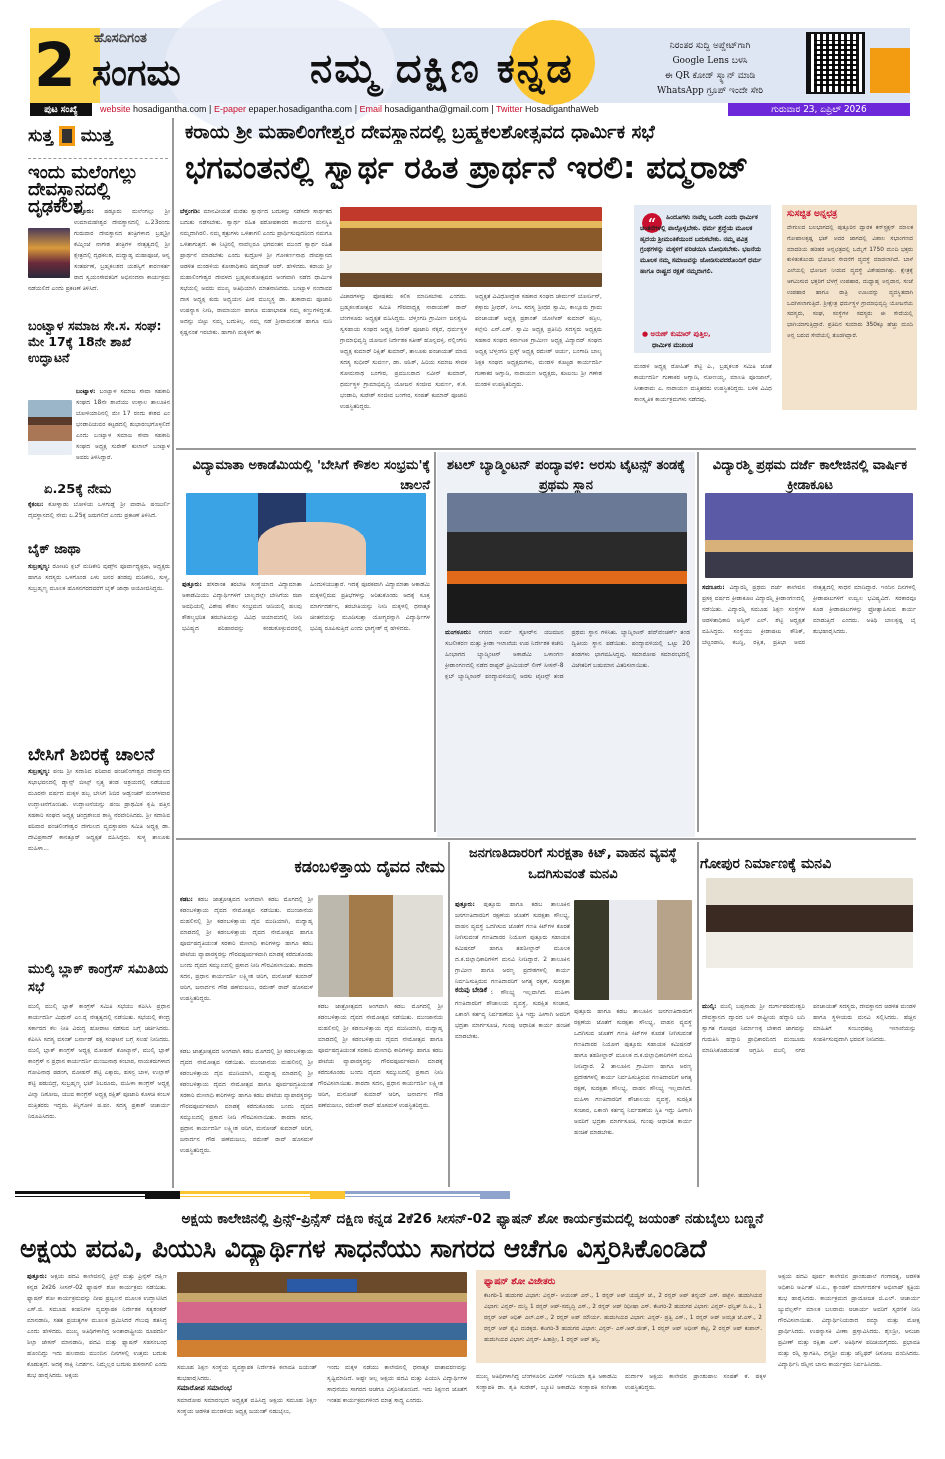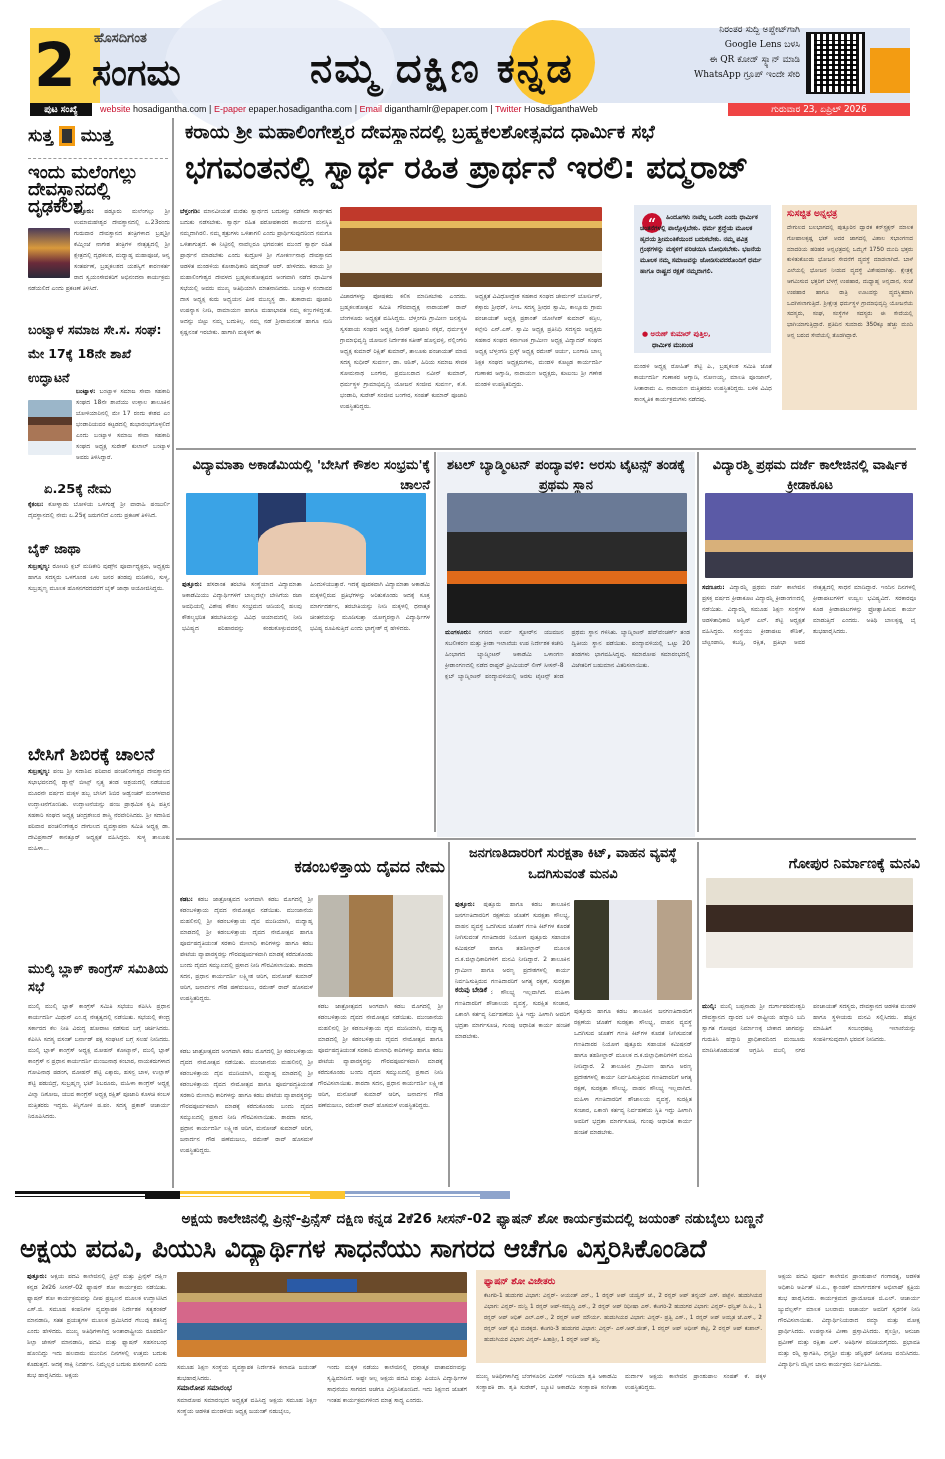--- a/index.html
+++ b/index.html
@@ -8,29 +8,29 @@
 .abs{position:absolute}
 
 #mast{left:30px;top:28px;width:880px;height:75px;background:#dfe6f3}
 #mast-yellow{left:30px;top:28px;width:70px;height:75px;background:#fcd34d}
 #mast-circle{left:510px;top:20px;width:85px;height:85px;border-radius:50%;background:#fbc531}
 #mast-circle2{left:165px;top:-10px;width:230px;height:150px;border-radius:50%;background:#e8edf7;opacity:.8}
 #page-num{left:34px;top:28px;font:bold 60px/75px "DejaVu Sans",sans-serif;color:#111}
 #brand-small{left:94px;top:30px;font:bold 13px "DejaVu Sans",sans-serif;color:#404040}
 #brand-big{left:92px;top:48px;font:bold 36px/50px "DejaVu Sans",sans-serif;color:#111}
 #section-title{left:310px;top:40px;font:bold 40px/56px "DejaVu Serif",serif;color:#111;letter-spacing:2px}
-#qr-text{left:620px;top:22px;width:180px;text-align:right;font:9px/15px "DejaVu Serif",serif;color:#111}
+#qr-text{left:620px;top:38px;width:180px;text-align:center;font:9px/15px "DejaVu Serif",serif;color:#111}
 #qr{left:808px;top:34px;width:55px;height:58px;background:
  repeating-linear-gradient(90deg,#111 0 3px,#fff 3px 6px),#fff;outline:2px solid #111}
 #qr::before{content:"";position:absolute;inset:6px;background:repeating-linear-gradient(0deg,#111 0 2px,#fff 2px 5px);mix-blend-mode:multiply}
 #orange-block{left:870px;top:48px;width:40px;height:45px;background:#f39c12}
 #ib-label{left:30px;top:103px;width:62px;height:13px;background:#111;color:#fff;font:bold 9px/13px "DejaVu Sans",sans-serif;text-align:center}
 #ib-links{left:100px;top:103px;font:9px/13px "Liberation Sans",sans-serif;color:#111;white-space:nowrap}
 #ib-links .r{color:#c8102e}
-#ib-date{left:728px;top:103px;width:182px;height:13px;background:#ef4444;color:#fff;font:9px/13px "DejaVu Sans",sans-serif;text-align:center}
+#ib-date{left:728px;top:103px;width:182px;height:13px;background:#6d28d9;color:#fff;font:9px/13px "DejaVu Sans",sans-serif;text-align:center}
 
 .vrule{background:#999;width:2px}
 .hrule{background:#999;height:2px}
 
 .head{font-family:"DejaVu Sans",sans-serif;font-weight:bold;color:#111}
 .body{font:6px/11px "DejaVu Sans",sans-serif;color:#333;text-align:justify;overflow:hidden}
 .body b{color:#111}
 .photo{overflow:hidden;border-radius:1px}
 .dotline{border-bottom:1px dashed #999}
 
@@ -65,21 +65,21 @@
 
 <div class="abs" id="ib-label">ಪುಟ ಸಂಖ್ಯೆ</div>
 <div class="abs" id="ib-links">
   <span class="r">website</span>
   <span>hosadigantha.com</span>
   <span>|</span>
   <span class="r">E-paper</span>
   <span>epaper.hosadigantha.com</span>
   <span>|</span>
   <span class="r">Email</span>
-  <span>diganthamlr@epaper.com</span>
+  <span>hosadigantha@gmail.com</span>
   <span>|</span>
   <span class="r">Twitter</span>
   <span>HosadiganthaWeb</span>
 </div>
 <div class="abs" id="ib-date">ಗುರುವಾರ 23, ಏಪ್ರಿಲ್ 2026</div>
 
 <div class="abs vrule" style="left:172px;top:118px;height:1070px"></div>
 <div class="abs" style="left:28px;top:125px;font:bold 17px 'DejaVu Sans',sans-serif">
   <span>ಸುತ್ತ</span>
   <span style="display:inline-block;width:16px;height:20px;border:3px solid #f39c12;background:#333;vertical-align:middle"></span>
@@ -88,21 +88,21 @@
 <div class="abs dotline" style="left:28px;top:158px;width:140px"></div>
 
 <div class="abs head" style="left:28px;top:163px;width:142px;font-size:18px;line-height:17px">ಇಂದು ಮಲೆಂಗಲ್ಲು ದೇವಸ್ಥಾನದಲ್ಲಿ ದೃಢಕಲಶ</div>
 <div class="abs photo" style="left:28px;top:228px;width:42px;height:50px;background:linear-gradient(#4a3a5a,#d99a3c 40%,#6a2a3a 70%,#2a2a3a)"></div>
 <div class="abs body" style="left:28px;top:205px;width:142px;height:108px;text-indent:0">
   <b>ಪುತ್ತೂರು:</b>
   <span style="float:left;width:46px;height:50px;margin-top:22px"></span>
   <span>ಪಡ್ನೂರು ಮಲೆಂಗಲ್ಲು ಶ್ರೀ ಉಮಾಮಹೇಶ್ವರ ದೇವಸ್ಥಾನದಲ್ಲಿ ಏ.23ರಂದು ಗುರುವಾರ ದೇವಸ್ಥಾನದ ತಂತ್ರಿಗಳಾದ ಬ್ರಹ್ಮಶ್ರೀ ಕೆಮ್ಮಿಂಜೆ ನಾಗೇಶ ತಂತ್ರಿಗಳ ನೇತೃತ್ವದಲ್ಲಿ ಶ್ರೀ ಕ್ಷೇತ್ರದಲ್ಲಿ ದೃಢಕಲಶ, ಮಧ್ಯಾಹ್ನ ಮಹಾಪೂಜೆ, ಅನ್ನ ಸಂತರ್ಪಣೆ, ಬ್ರಹ್ಮಕಲಶದ ಯಶಸ್ವಿಗೆ ಕಾರಣಕರ್ತ ರಾದ ಸ್ವಯಂಸೇವಕರಿಗೆ ಅಭಿನಂದನಾ ಕಾರ್ಯಕ್ರಮ ನಡೆಯಲಿದೆ ಎಂದು ಪ್ರಕಟಣೆ ತಿಳಿಸಿದೆ.</span>
 </div>
 
-<div class="abs head" style="left:28px;top:318px;width:142px;font-size:12.5px;line-height:24px">ಬಂಟ್ವಾಳ ಸಮಾಜ ಸೇ.ಸ. ಸಂಘ: ಮೇ 17ಕ್ಕೆ 18ನೇ ಶಾಖೆ ಉದ್ಘಾಟನೆ</div>
+<div class="abs head" style="left:28px;top:318px;width:142px;font-size:12.5px;line-height:16px">ಬಂಟ್ವಾಳ ಸಮಾಜ ಸೇ.ಸ. ಸಂಘ: ಮೇ 17ಕ್ಕೆ 18ನೇ ಶಾಖೆ ಉದ್ಘಾಟನೆ</div>
 <div class="abs photo" style="left:28px;top:400px;width:44px;height:55px;background:linear-gradient(#9bb6c9 0 30%,#5a3a2a 30% 45%,#a97656 45% 75%,#e8eef4 75%)"></div>
 <div class="abs body" style="left:28px;top:385px;width:142px;height:95px">
   <b>ಬಂಟ್ವಾಳ:</b>
   <span style="float:left;width:48px;height:58px;margin-top:10px"></span>
   <span>ಬಂಟ್ವಾಳ ಸಮಾಜ ಸೇವಾ ಸಹಕಾರಿ ಸಂಘದ 18ನೇ ಶಾಖೆಯು ಉಳ್ಳಾಲ ತಾಲೂಕಿನ ಬೋಳಿಯಾರಿನಲ್ಲಿ ಮೇ 17 ರಂದು ಕೇಶವ ಎಂ ಭಂಡಾರಿಯವರ ಕಟ್ಟಡದಲ್ಲಿ ಶುಭಾರಂಭಗೊಳ್ಳಲಿದೆ ಎಂದು ಬಂಟ್ವಾಳ ಸಮಾಜ ಸೇವಾ ಸಹಕಾರಿ ಸಂಘದ ಅಧ್ಯಕ್ಷ ಸುರೇಶ್ ಕುಲಾಲ್ ಬಂಟ್ವಾಳ ಅವರು ತಿಳಿಸಿದ್ದಾರೆ.</span>
 </div>
 
 <div class="abs head" style="left:44px;top:480px;width:142px;font-size:13px;line-height:18px">ಏ.25ಕ್ಕೆ ನೇಮ</div>
 <div class="abs body" style="left:28px;top:498px;width:142px;height:36px">
   <b>ಕೈಕಂಬ:</b>
@@ -211,21 +211,21 @@
   linear-gradient(90deg,#3a3a2a 0 30%,#e8eaf0 30% 70%,#b7a28a 70%)"></div>
 <div class="abs body" style="left:455px;top:898px;width:115px;height:285px">
   <b>ಪುತ್ತೂರು:</b>
   <span>ಪುತ್ತೂರು ಹಾಗೂ ಕಡಬ ತಾಲೂಕಿನ ಜನಗಣತಿದಾರರಿಗೆ ರಕ್ಷಣೆಯ ಜೊತೆಗೆ ಸುರಕ್ಷತಾ ಸೌಲಭ್ಯ, ವಾಹನ ವ್ಯವಸ್ಥೆ ಒದಗಿಸುವ ಜೊತೆಗೆ ಗಣತಿ ಕಿಟ್‌ಗಳ ಕೊರತೆ ನೀಗಿಸುವಂತೆ ಗಣತಿದಾರರ ನಿಯೋಗ ಪುತ್ತೂರು ಸಹಾಯಕ ಕಮಿಷನರ್ ಹಾಗೂ ತಹಶೀಲ್ದಾರ್ ಮೂಲಕ ದ.ಕ.ಜಿಲ್ಲಾಧಿಕಾರಿಗಳಿಗೆ ಮನವಿ ನೀಡಿದ್ದಾರೆ. 2 ತಾಲೂಕಿನ ಗ್ರಾಮೀಣ ಹಾಗೂ ಅರಣ್ಯ ಪ್ರದೇಶಗಳಲ್ಲಿ ಕಾರ್ಯ ನಿರ್ವಹಿಸುತ್ತಿರುವ ಗಣತಿದಾರರಿಗೆ ಅಗತ್ಯ ರಕ್ಷಣೆ, ಸುರಕ್ಷತಾ ಸೌಲಭ್ಯ, ವಾಹನ ಸೌಲಭ್ಯ ಇಲ್ಲವಾಗಿದೆ. ಮಹಿಳಾ ಗಣತಿದಾರರಿಗೆ ಶೌಚಾಲಯ ವ್ಯವಸ್ಥೆ, ಸುರಕ್ಷಿತ ಸಂಚಾರ, ಏಕಾಂಗಿ ಕರ್ತವ್ಯ ನಿರ್ವಹಣೆಯ ಸ್ಥಿತಿ ಇದ್ದು ಹೀಗಾಗಿ ಅವರಿಗೆ ಭದ್ರತಾ ಮಾರ್ಗಸೂಚಿ, ಗುಂಪು ಆಧಾರಿತ ಕಾರ್ಯ ಹಂಚಿಕೆ ಮಾಡಬೇಕು.</span>
 </div>
 <div class="abs" style="left:455px;top:985px;background:#fff;font:bold 7px/11px 'DejaVu Sans',sans-serif;padding-right:4px">ಕರುವು ಬೇಡಿಕೆ</div>
 <div class="abs body" style="left:574px;top:1005px;width:118px;height:178px">
   <span>ಪುತ್ತೂರು ಹಾಗೂ ಕಡಬ ತಾಲೂಕಿನ ಜನಗಣತಿದಾರರಿಗೆ ರಕ್ಷಣೆಯ ಜೊತೆಗೆ ಸುರಕ್ಷತಾ ಸೌಲಭ್ಯ, ವಾಹನ ವ್ಯವಸ್ಥೆ ಒದಗಿಸುವ ಜೊತೆಗೆ ಗಣತಿ ಕಿಟ್‌ಗಳ ಕೊರತೆ ನೀಗಿಸುವಂತೆ ಗಣತಿದಾರರ ನಿಯೋಗ ಪುತ್ತೂರು ಸಹಾಯಕ ಕಮಿಷನರ್ ಹಾಗೂ ತಹಶೀಲ್ದಾರ್ ಮೂಲಕ ದ.ಕ.ಜಿಲ್ಲಾಧಿಕಾರಿಗಳಿಗೆ ಮನವಿ ನೀಡಿದ್ದಾರೆ. 2 ತಾಲೂಕಿನ ಗ್ರಾಮೀಣ ಹಾಗೂ ಅರಣ್ಯ ಪ್ರದೇಶಗಳಲ್ಲಿ ಕಾರ್ಯ ನಿರ್ವಹಿಸುತ್ತಿರುವ ಗಣತಿದಾರರಿಗೆ ಅಗತ್ಯ ರಕ್ಷಣೆ, ಸುರಕ್ಷತಾ ಸೌಲಭ್ಯ, ವಾಹನ ಸೌಲಭ್ಯ ಇಲ್ಲವಾಗಿದೆ. ಮಹಿಳಾ ಗಣತಿದಾರರಿಗೆ ಶೌಚಾಲಯ ವ್ಯವಸ್ಥೆ, ಸುರಕ್ಷಿತ ಸಂಚಾರ, ಏಕಾಂಗಿ ಕರ್ತವ್ಯ ನಿರ್ವಹಣೆಯ ಸ್ಥಿತಿ ಇದ್ದು ಹೀಗಾಗಿ ಅವರಿಗೆ ಭದ್ರತಾ ಮಾರ್ಗಸೂಚಿ, ಗುಂಪು ಆಧಾರಿತ ಕಾರ್ಯ ಹಂಚಿಕೆ ಮಾಡಬೇಕು.</span>
 </div>
 
-<div class="abs head" style="left:700px;top:852px;width:220px;text-align:right;font-size:14px;line-height:22px">ಗೋಪುರ ನಿರ್ಮಾಣಕ್ಕೆ ಮನವಿ</div>
+<div class="abs head" style="left:700px;top:852px;width:220px;text-align:left;font-size:14px;line-height:22px">ಗೋಪುರ ನಿರ್ಮಾಣಕ್ಕೆ ಮನವಿ</div>
 <div class="abs photo" style="left:706px;top:878px;width:207px;height:90px;background:
   linear-gradient(180deg,#e6e0d2 0 30%,#3a2a22 30% 60%,#f0ece6 60%)"></div>
 <div class="abs body" style="left:702px;top:1000px;width:214px;height:185px;column-count:2;column-gap:8px">
   <b>ಮುಲ್ಕಿ:</b>
   <span>ಮುಲ್ಕಿ ಬಪ್ಪನಾಡು ಶ್ರೀ ದುರ್ಗಾಪರಮೇಶ್ವರಿ ದೇವಸ್ಥಾನದ ದ್ವಾರದ ಬಳಿ ರಾಷ್ಟ್ರೀಯ ಹೆದ್ದಾರಿ ಬದಿ ಸ್ವಾಗತ ಗೋಪುರ ನಿರ್ಮಾಣಕ್ಕೆ ಬೇಕಾದ ಜಾಗವನ್ನು ಗುರುತಿಸಿ ಹೆದ್ದಾರಿ ಪ್ರಾಧಿಕಾರದಿಂದ ಮಂಜೂರು ಮಾಡಿಸಿಕೊಡುವಂತೆ ಆಗ್ರಹಿಸಿ ಮುಲ್ಕಿ ನಗರ ಪಂಚಾಯತ್ ಸದಸ್ಯರು, ದೇವಸ್ಥಾನದ ಆಡಳಿತ ಮಂಡಳಿ ಹಾಗೂ ಸ್ಥಳೀಯರು ಮನವಿ ಸಲ್ಲಿಸಿದರು. ಹೆಚ್ಚಿನ ಮಾಹಿತಿಗೆ ಸಂಬಂಧಪಟ್ಟ ಇಲಾಖೆಯನ್ನು ಸಂಪರ್ಕಿಸುವುದಾಗಿ ಭರವಸೆ ನೀಡಿದರು.</span>
 </div>
 
 <div class="abs stripe" style="left:15px;top:1191px;width:160px;background:#111"></div>
 <div class="abs" style="left:15px;top:1196px;width:160px;height:1px;background:#111"></div>
 <div class="abs stripe" style="left:145px;top:1191px;width:35px;height:8px;background:#111"></div>

